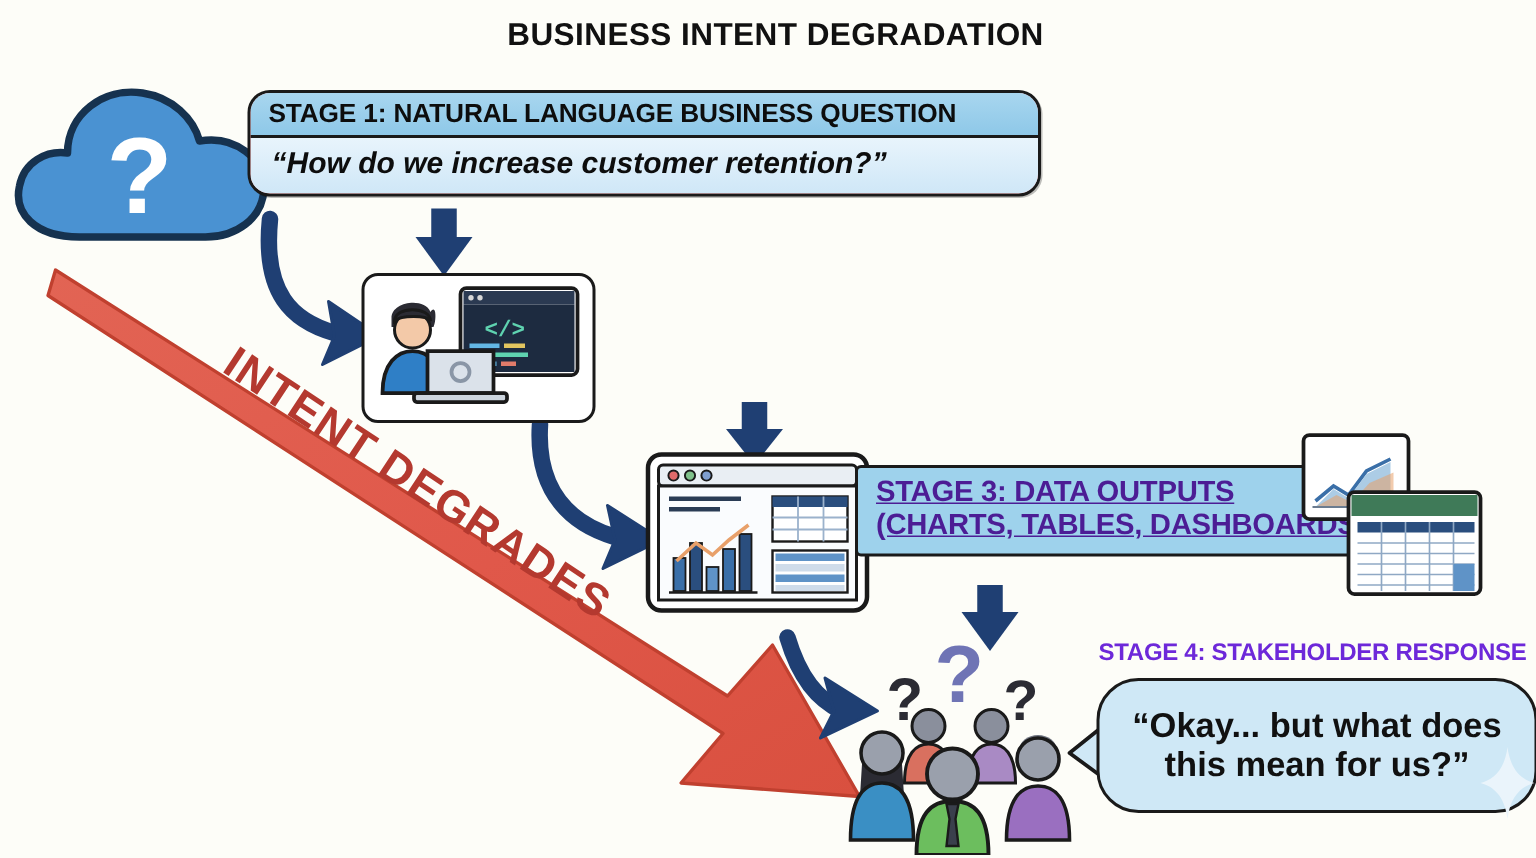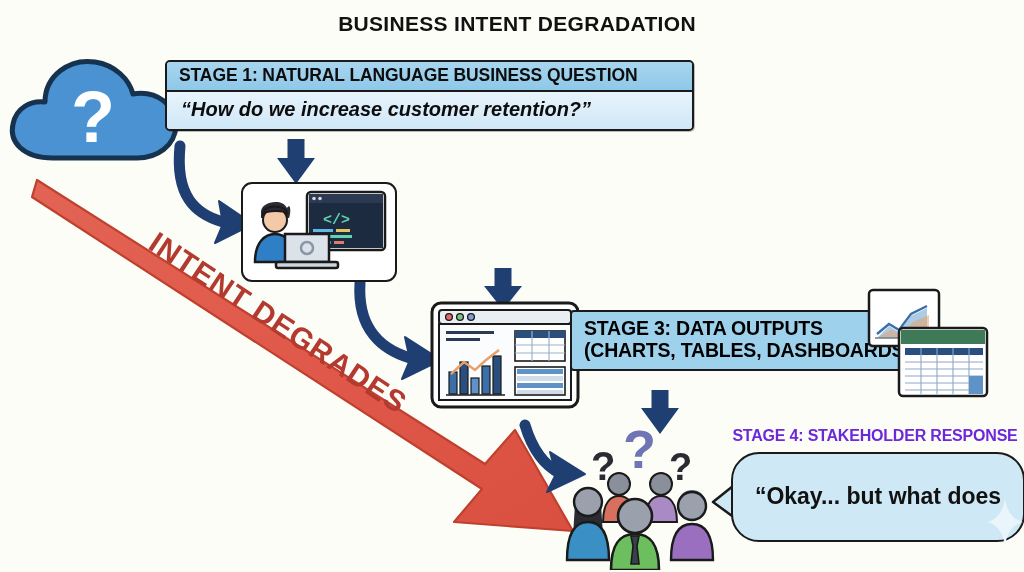--- a/index.html
+++ b/index.html
@@ -14,21 +14,21 @@
   .abs{position:absolute;}
 
   
   #title{
     left:0;top:12px;width:1024px;text-align:center;
     font-size:21px;font-weight:bold;letter-spacing:.3px;color:#111;
   }
 
   
   .card{
-    border:2.5px solid #1a1a1a;border-radius:5px;overflow:hidden;
+    border:2.5px solid #1a1a1a;border-radius:15px;overflow:hidden;
     box-shadow:1px 1px 0 rgba(0,0,0,.25);
     background:#fca5a5;
   }
   .card .hdr{
     background:linear-gradient(180deg,#a8d6ef 0%,#8ec8e8 100%);
     border-bottom:2.5px solid #1a1a1a;
     font-size:17.5px;font-weight:bold;color:#0d0d0d;
     padding:3px 10px 4px 12px;white-space:nowrap;letter-spacing:-.1px;
   }
   .card .bdy{
@@ -41,22 +41,22 @@
   
   #stage1{left:160px;top:60px;width:525px;}
   
   #stage2{left:388px;top:187px;width:438px;}
 
   
   #stage3{
     left:565px;top:310px;width:318px;
     background:#9ed2ec;border:2.5px solid #1a1a1a;border-radius:4px;
     padding:6px 10px 7px 12px;
-    font-size:19.5px;font-weight:bold;line-height:1.12;color:#000000;
-    white-space:nowrap;letter-spacing:-.2px;
+    font-size:19.5px;font-weight:bold;line-height:1.12;color:#4c1d95;
+    white-space:nowrap;letter-spacing:-.2px;text-decoration:underline;
   }
 
   
   #stage4label{
     left:716px;top:427px;width:308px;text-align:center;
     font-size:16px;font-weight:bold;color:#6d28d9;letter-spacing:-.2px;white-space:nowrap;
   }
   #bubble{
     left:726px;top:452px;width:290px;height:86px;
     background:#cfe8f6;border:2.5px solid #1a1a1a;border-radius:28px;
@@ -262,20 +262,21 @@
   </svg>
 
   <div class="abs" id="stage4label">STAGE 4: STAKEHOLDER RESPONSE</div>
   <svg class="abs" id="bubbletail" width="34" height="56">
     <path d="M 32 4 L 2 28 L 32 50 Z" fill="#cfe8f6" stroke="#1a1a1a" stroke-width="2.5" stroke-linejoin="round"></path>
     <rect x="26" y="6" width="10" height="42" fill="#cfe8f6"></rect>
   </svg>
   <div class="abs" id="bubble">
     <div>
       <div>“Okay... but what does</div>
+      <div>this mean for us?”</div>
     </div>
   </div>
 
   <svg class="abs" id="sparkle" width="40" height="52">
     <path d="M 20 2 C 22 18 30 24 38 26 C 30 28 22 34 20 50 C 18 34 10 28 2 26 C 10 24 18 18 20 2 Z" fill="#eaf4fb"></path>
   </svg>
 
 </div>
 
 </body></html>

